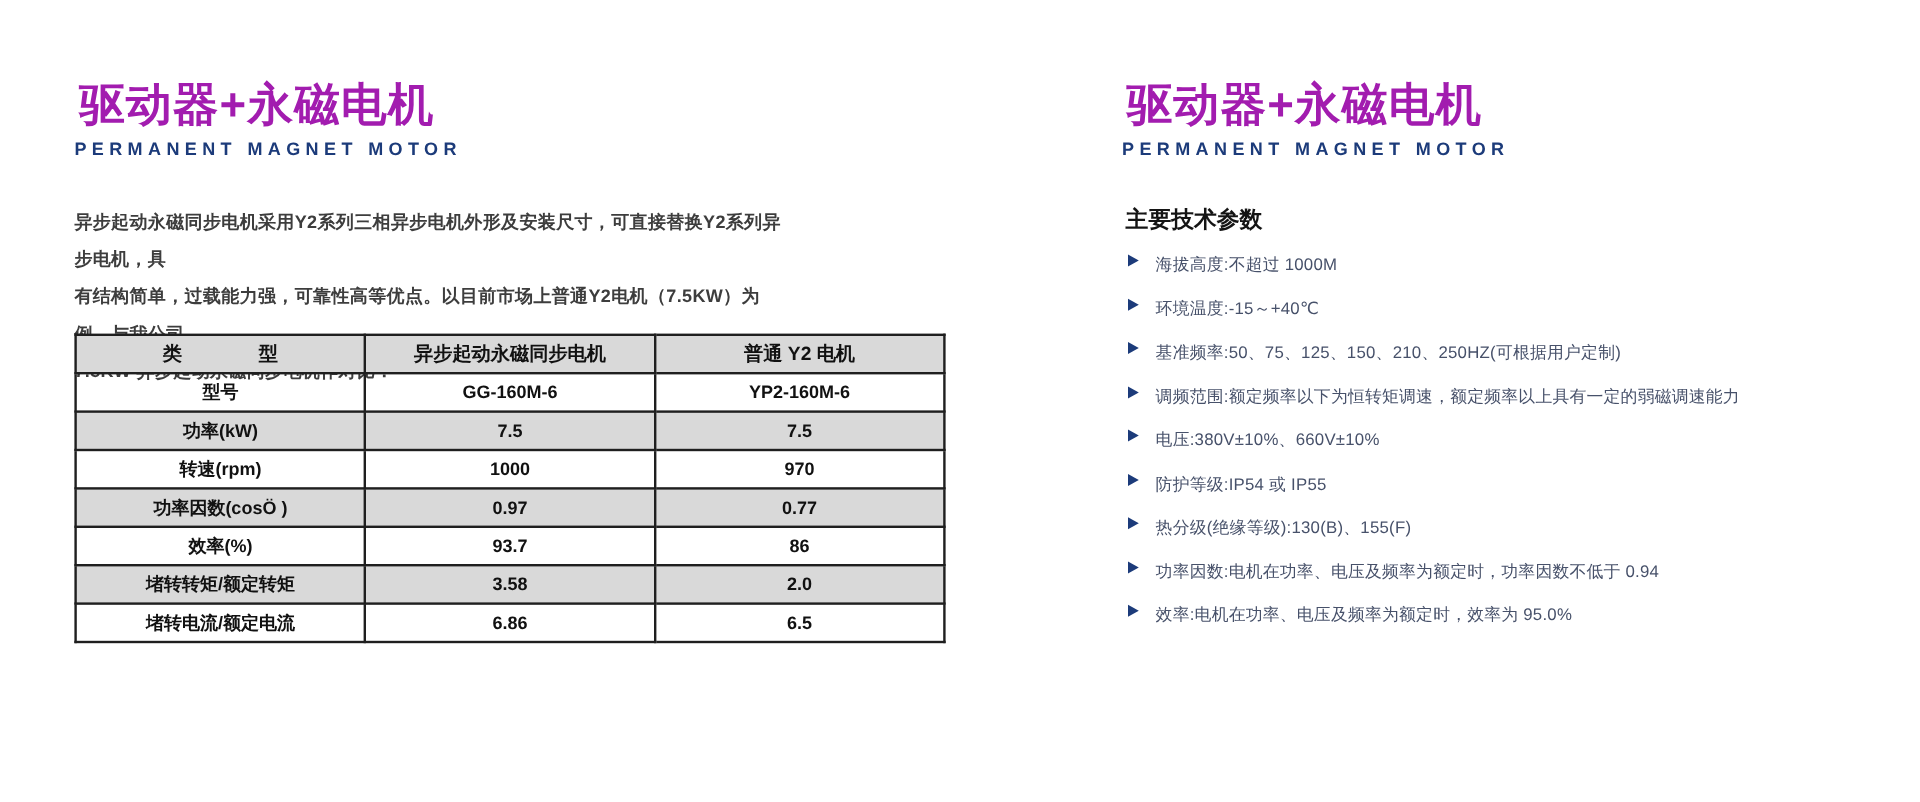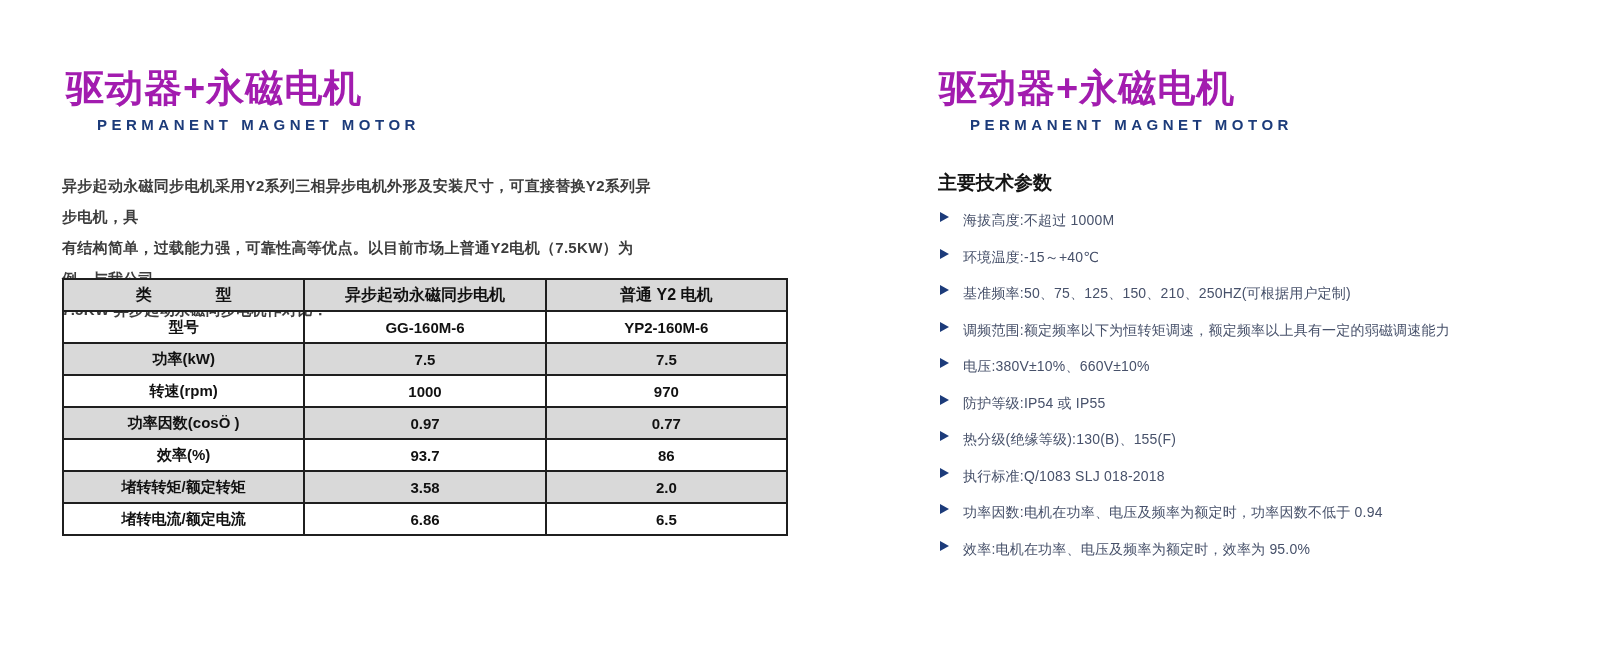--- a/index.html
+++ b/index.html
@@ -30,21 +30,20 @@
     color: #a21caf;
     line-height: 1.1;
   }
   .en-subtitle {
     margin-top: 6px;
     font-size: 15px;
     font-weight: 800;
     letter-spacing: 4.5px;
     color: #1c3b7a;
     white-space: nowrap;
-    margin-left: 35px;
   }
 
   
   .intro {
     position: absolute;
     left: 62px;
     top: 170px;
     width: 600px;
     margin: 0;
     font-size: 15px;
@@ -224,24 +223,20 @@
       <li>
         <span class="tri-icon"></span>
         <span class="spec-text">防护等级:IP54 或 IP55</span>
       </li>
       <li>
         <span class="tri-icon"></span>
         <span class="spec-text">热分级(绝缘等级):130(B)、155(F)</span>
       </li>
       <li>
         <span class="tri-icon"></span>
-        <span class="spec-text">执行标准:Q/1083 SLJ 018-2018</span>
-      </li>
-      <li>
-        <span class="tri-icon"></span>
         <span class="spec-text">功率因数:电机在功率、电压及频率为额定时，功率因数不低于 0.94</span>
       </li>
       <li>
         <span class="tri-icon"></span>
         <span class="spec-text">效率:电机在功率、电压及频率为额定时，效率为 95.0%</span>
       </li>
     </ul>
   </section>
 
 </main>

